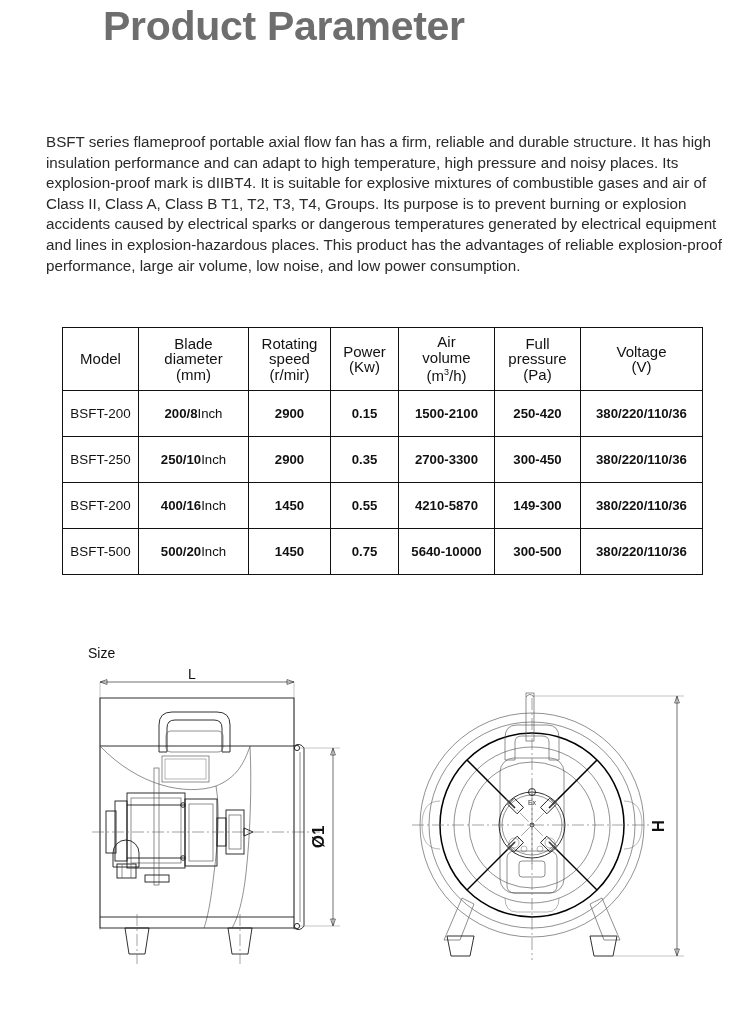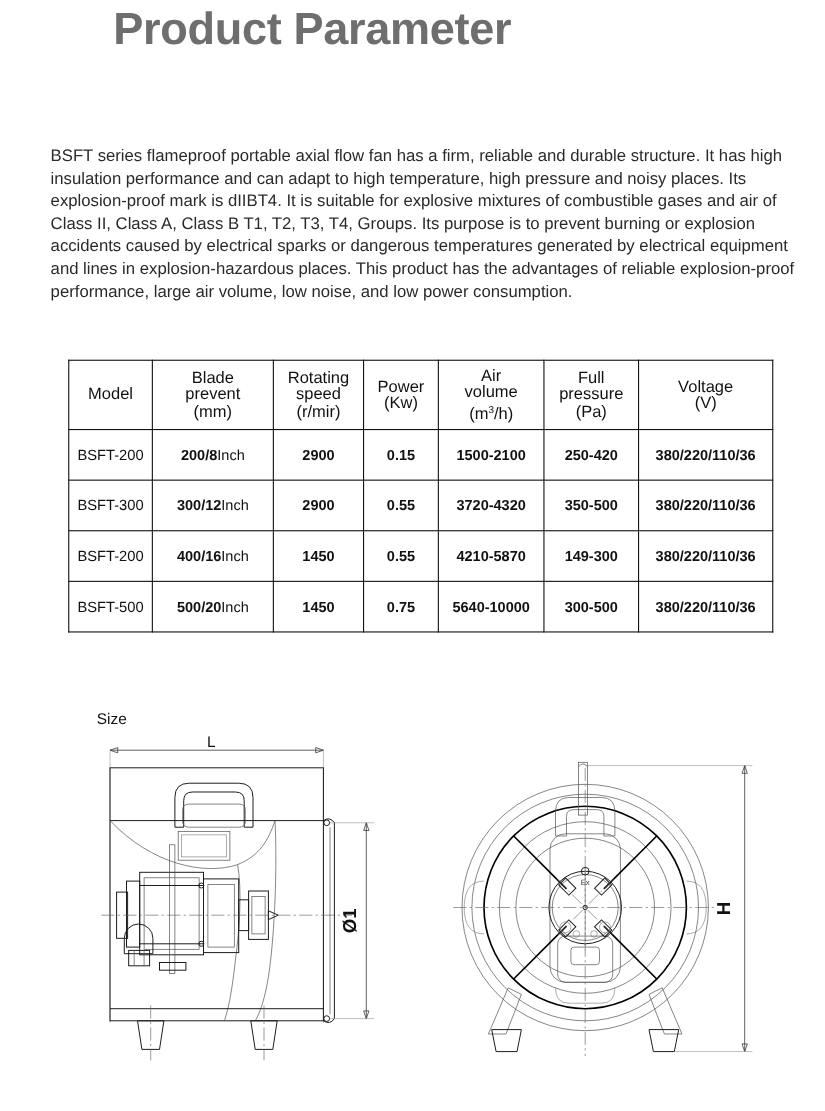--- a/index.html
+++ b/index.html
@@ -152,21 +152,21 @@
         <col class="c-press">
         <col class="c-volt">
     </colgroup>
     <thead>
       <tr>
         <th>
           <span>Model</span>
         </th>
         <th>
           <span>Blade</span>
-          <span class="u">prevent</span>
+          <span class="u">diameter</span>
           <span class="u">(mm)</span>
         </th>
         <th>
           <span>Rotating</span>
           <span class="u">speed</span>
           <span class="u">(r/mir)</span>
         </th>
         <th>
           <span>Power</span>
           <span class="u">(Kw)</span>
@@ -191,26 +191,26 @@
       <tr>
         <td class="model">BSFT-200</td>
         <td><span>200/8</span><span class="inch">Inch</span></td>
         <td>2900</td>
         <td>0.15</td>
         <td>1500-2100</td>
         <td>250-420</td>
         <td>380/220/110/36</td>
       </tr>
       <tr>
-        <td class="model">BSFT-300</td>
-        <td><span>300/12</span><span class="inch">Inch</span></td>
+        <td class="model">BSFT-250</td>
+        <td><span>250/10</span><span class="inch">Inch</span></td>
         <td>2900</td>
-        <td>0.55</td>
-        <td>3720-4320</td>
-        <td>350-500</td>
+        <td>0.35</td>
+        <td>2700-3300</td>
+        <td>300-450</td>
         <td>380/220/110/36</td>
       </tr>
       <tr>
         <td class="model">BSFT-200</td>
         <td><span>400/16</span><span class="inch">Inch</span></td>
         <td>1450</td>
         <td>0.55</td>
         <td>4210-5870</td>
         <td>149-300</td>
         <td>380/220/110/36</td>

